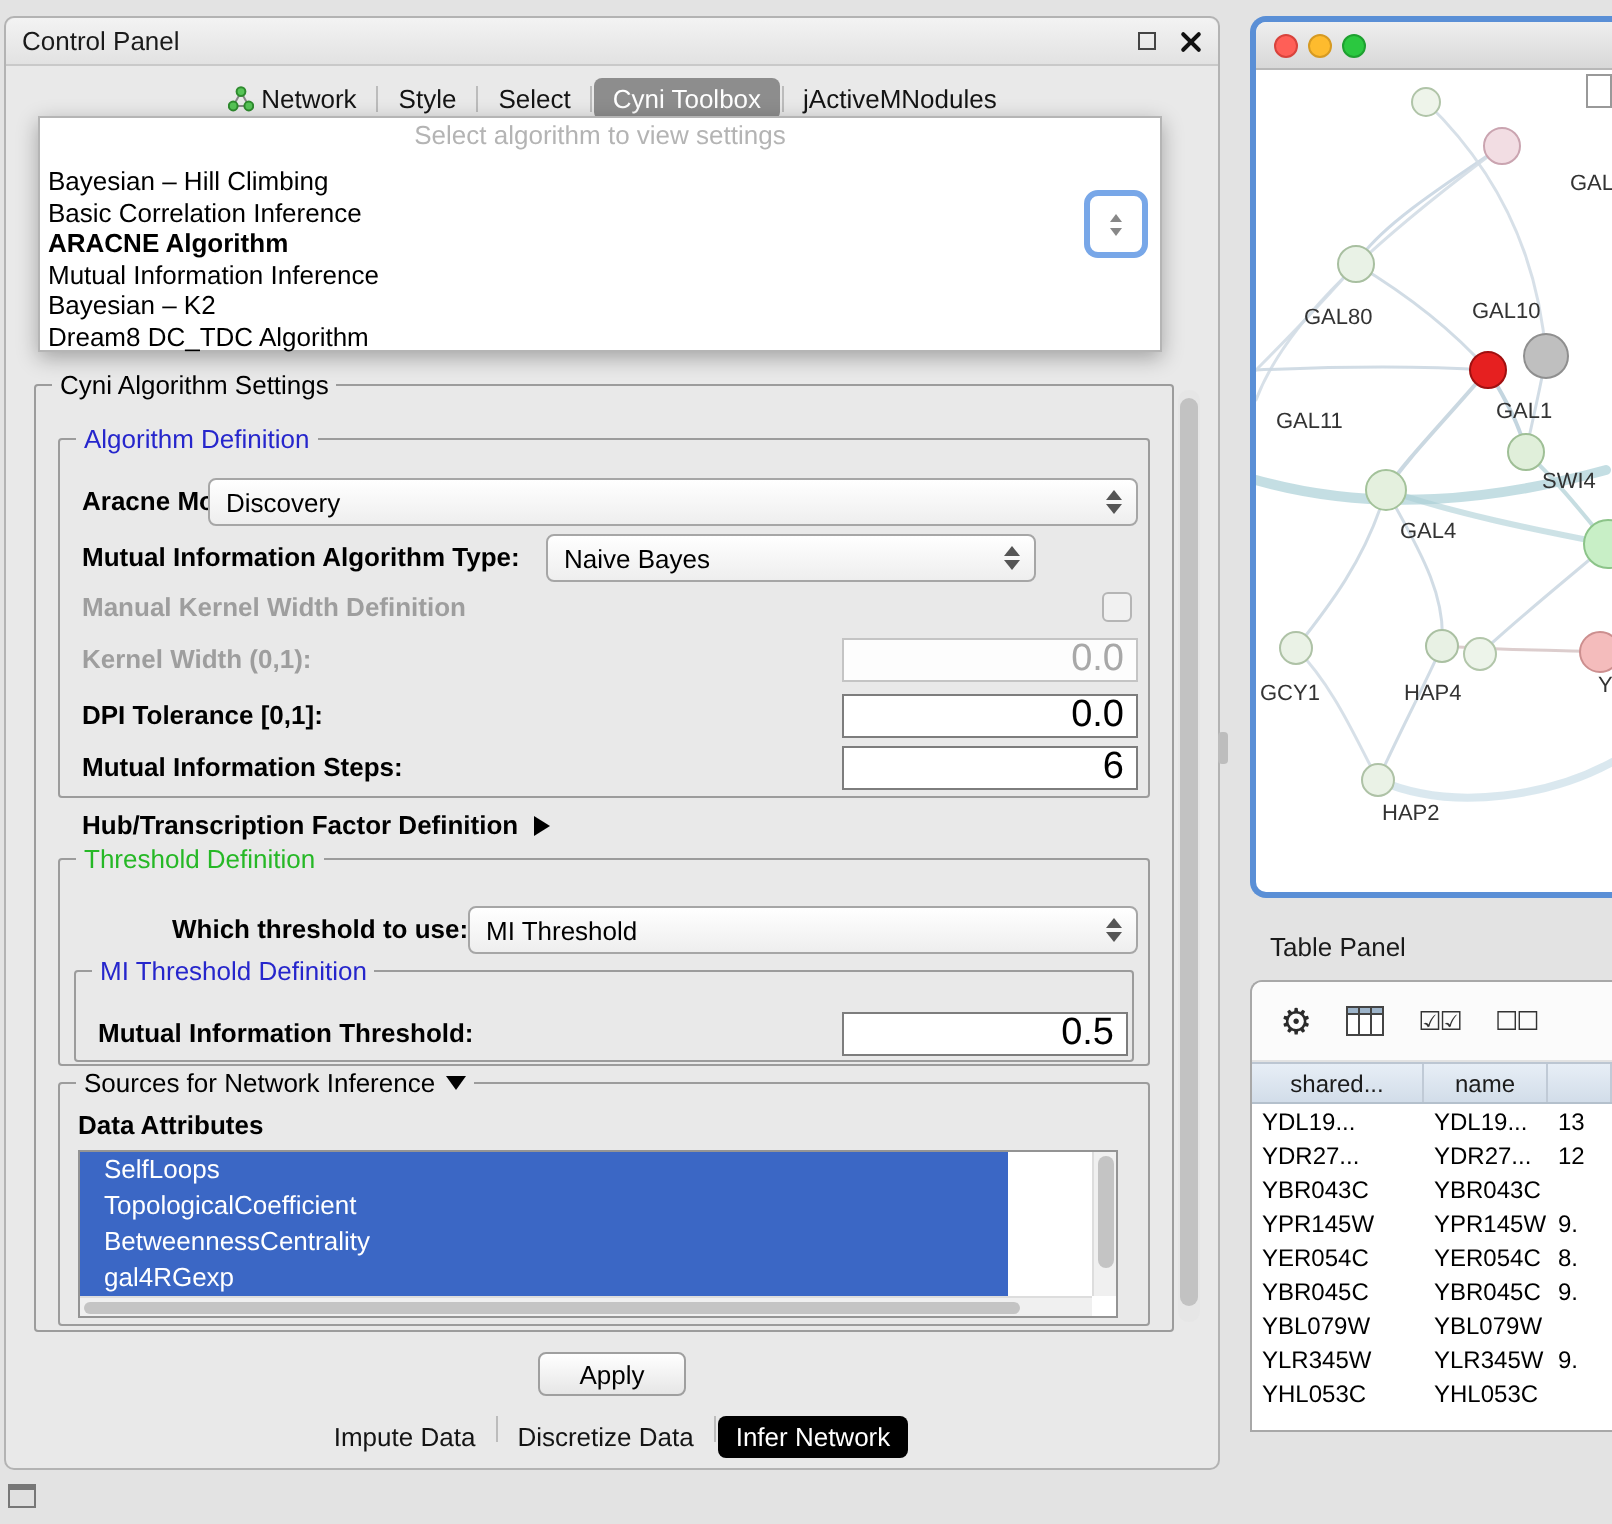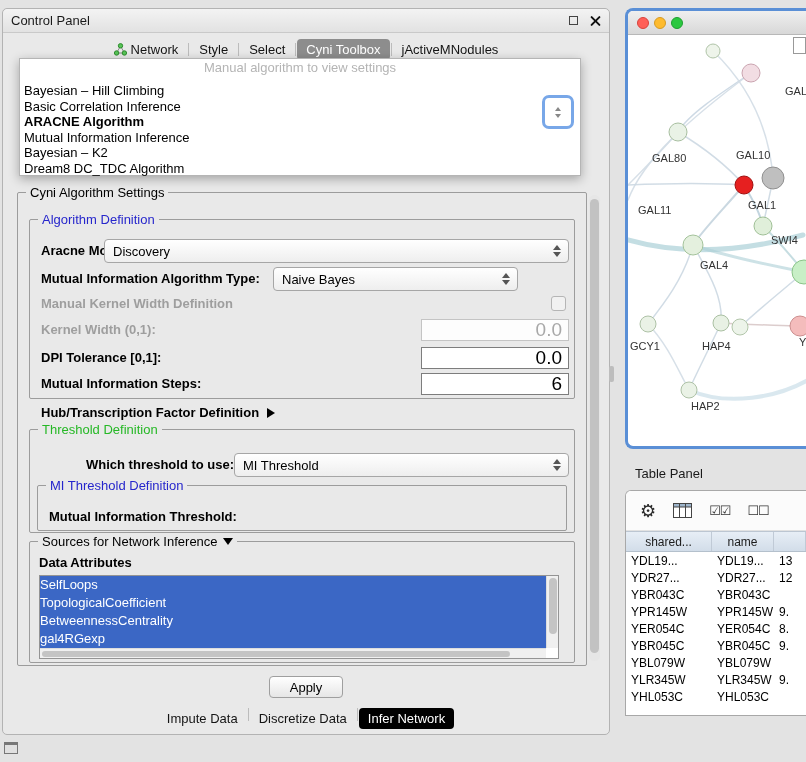--- a/index.html
+++ b/index.html
@@ -74,21 +74,21 @@
 
   .tri-right { width:0; height:0; border-top:5px solid transparent; border-bottom:5px solid transparent;
         border-left:8px solid #000; display:inline-block; margin-left:8px; }
   .tri-down { width:0; height:0; border-left:5px solid transparent; border-right:5px solid transparent;
         border-top:7px solid #000; display:inline-block; }
 
   
   .attr-list { position:absolute; left:36px; top:566px; width:520px; height:84px;
         background:#fff; border:1px solid #949494; overflow:hidden; }
   .attr-item { height:18px; line-height:18px; font-size:13px; color:#fff;
-        background:#3b67c5; padding-left:0; width:584px; }
+        background:#3b67c5; padding-left:12px; width:464px; }
   .vscroll { position:absolute; right:0; top:0; bottom:10px; width:12px; background:#f0f0f0;
         border-left:1px solid #ddd; }
   .vscroll .thumb { position:absolute; left:1.5px; top:2px; width:8px; height:56px;
         background:#c4c4c4; border-radius:4px; }
   .hscroll { position:absolute; left:0; right:12px; bottom:0; height:10px; background:#f0f0f0;
         border-top:1px solid #ddd; }
   .hscroll .thumb { position:absolute; top:1.5px; left:2px; height:6px; width:468px;
         background:#c4c4c4; border-radius:3px; }
 
   .settings-scrollbar { position:absolute; left:586px; top:186px; width:11px; height:466px;
@@ -241,20 +241,23 @@
     <span class="combo-arrows">
         <span class="arr-up"></span>
         <span class="arr-dn"></span>
       </span>
   </div>
 
   <div class="group" style="left:34px;top:476px;width:530px;height:46px;">
     <span class="group-legend legend-blue">MI Threshold Definition</span>
   </div>
   <div class="flabel" style="left:46px;top:497px;line-height:22px;">Mutual Information Threshold:</div>
+  <div class="field" style="left:418px;top:497px;width:143px;">
+    <span>0.5</span>
+  </div>
 
   <div class="group" style="left:26px;top:532px;width:546px;height:122px;">
     <span class="group-legend">
       <span>Sources for Network Inference</span>
       <span class="tri-down"></span>
     </span>
   </div>
   <div class="flabel" style="left:36px;top:544px;line-height:20px;">Data Attributes</div>
 
   <div class="attr-list">
@@ -286,21 +289,21 @@
       <div class="tab">
         <span>Discretize Data</span>
       </div>
       <span class="tab-sep"></span>
       <div class="tab active">
         <span>Infer Network</span>
       </div>
     </div>
 
   <div class="popup">
-    <div class="popup-header">Manual algorithm to view settings</div>
+    <div class="popup-header">Select algorithm to view settings</div>
     <div class="popup-items">
         <div class="popup-item">Bayesian – Hill Climbing</div>
         <div class="popup-item">Basic Correlation Inference</div>
         <div class="popup-item selected">ARACNE Algorithm</div>
         <div class="popup-item">Mutual Information Inference</div>
         <div class="popup-item">Bayesian – K2</div>
         <div class="popup-item">Dream8 DC_TDC Algorithm</div>
       </div>
     <div class="focus-spinner">
       <span class="arr-up small"></span>

